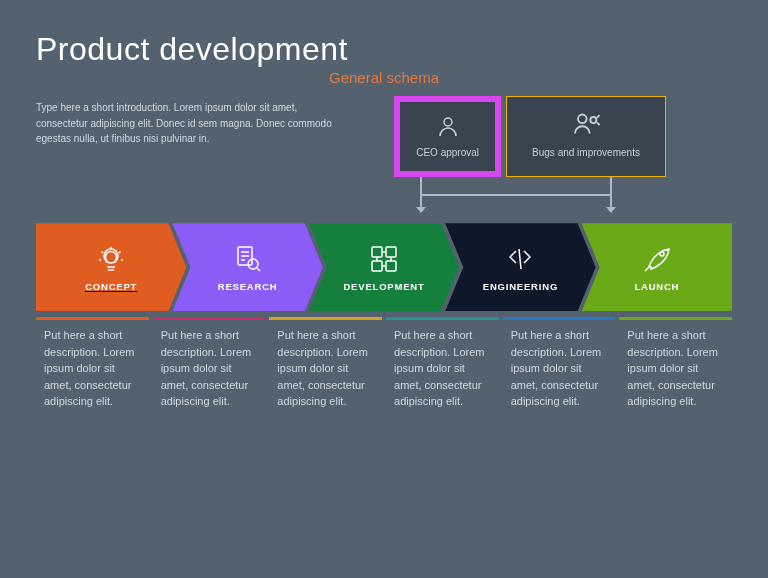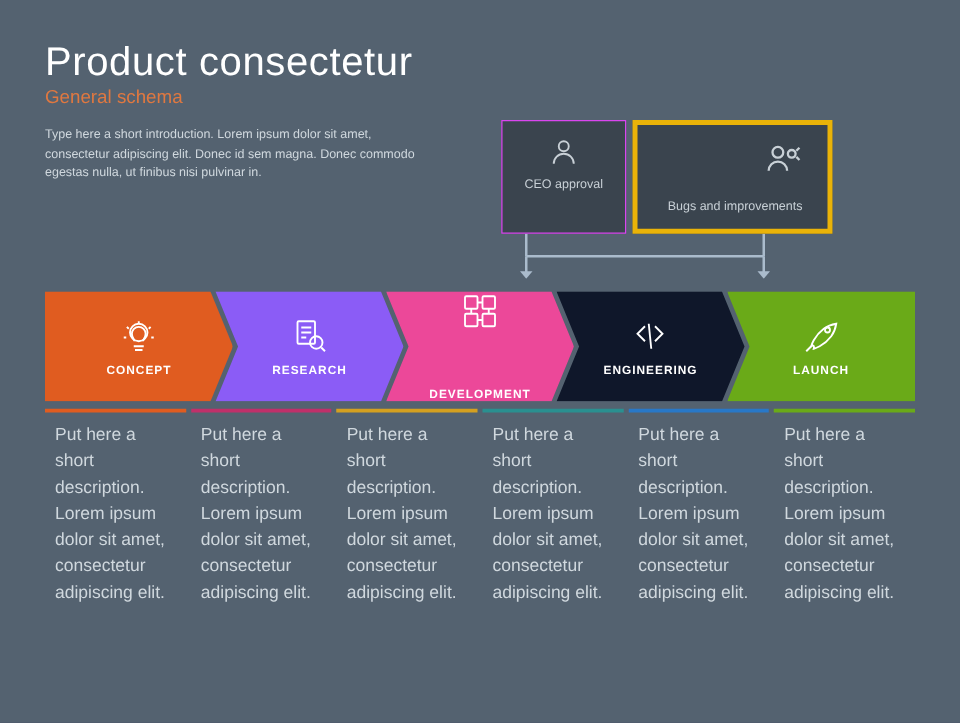--- a/index.html
+++ b/index.html
@@ -23,58 +23,59 @@
       color: #ffffff;
       letter-spacing: 0.5px;
       line-height: 1.1;
     }
     .subtitle {
       font-size: 15px;
       color: #e07840;
       font-weight: 400;
       margin-top: 2px;
       margin-bottom: 14px;
+      text-align: center;
     }
     .top-section {
       display: flex;
       align-items: flex-start;
       gap: 20px;
       margin-bottom: 10px;
     }
     .intro-text {
       flex: 1;
       font-size: 10px;
       color: #d0d8de;
       line-height: 1.55;
       max-width: 310px;
     }
     .approval-box {
       background: #3a444e;
-      border: 1px solid #d946ef;
+      border: 6px solid #d946ef;
       padding: 12px 16px;
       display: flex;
       flex-direction: column;
       align-items: center;
       gap: 6px;
       min-width: 100px;
     }
     .approval-label {
       font-size: 10px;
       color: #c8d0d6;
       text-align: center;
       line-height: 1.3;
     }
     .bugs-box {
       background: #3a444e;
-      border: 4px solid #eab308;
+      border: 1px solid #eab308;
       padding: 12px 20px;
       display: flex;
       flex-direction: column;
-      align-items: flex-end;
-      gap: 16px;
+      align-items: center;
+      gap: 6px;
       min-width: 160px;
       margin-left: 2px;
     }
     .bugs-label {
       font-size: 10px;
       color: #c8d0d6;
       text-align: center;
     }
     
     .process-strip {
@@ -103,35 +104,35 @@
       font-size: 9.5px;
       font-weight: 700;
       color: #ffffff;
       letter-spacing: 0.8px;
       text-transform: uppercase;
     }
     
     .color-orange { background: #e05c20; }
     .color-pink { background: #8b5cf6; }
     .color-yellow { background: #d4a020; }
-    .color-teal { background: #ec4899; justify-content: space-between; }
+    .color-teal { background: #15803d; }
     .color-blue { background: #0f172a; }
     .color-green { background: #6aaa18; }
     
     .desc-row {
       display: flex;
       gap: 4px;
       margin-top: 6px;
       width: 100%;
     }
     .desc-box {
       flex: 1;
       border-top: 3px solid;
       padding: 7px 8px;
-      font-size: 14px;
+      font-size: 11px;
       color: #d0d8de;
       line-height: 1.5;
     }
     .desc-box.orange { border-color: #e05c20; }
     .desc-box.pink { border-color: #c0306a; }
     .desc-box.yellow { border-color: #d4a020; }
     .desc-box.teal { border-color: #2a9090; }
     .desc-box.blue { border-color: #2878c8; }
     .desc-box.green { border-color: #6aaa18; }
     
@@ -152,21 +153,21 @@
     
     .process-item + .process-item {
       margin-left: -14px;
     }
   </style>
 </head>
 <body>
 
 <div class="slide">
 
-  <div class="title">Product consectetur</div>
+  <div class="title">Product development</div>
   <div class="subtitle">General schema</div>
 
   <div class="top-section">
     <div class="intro-text">Type here a short introduction. Lorem ipsum dolor sit amet, consectetur adipiscing elit. Donec id sem magna. Donec commodo egestas nulla, ut finibus nisi pulvinar in.</div>
 
     <div style="display:flex; flex-direction:column; align-items:flex-end; margin-top:-4px;">
       <div style="display:flex; gap:3px; margin-bottom:0;">
 
         <div class="approval-box">
           <svg class="icon-svg-sm" viewBox="0 0 26 26">
@@ -202,21 +203,21 @@
 
           <line x1="245" y1="18" x2="245" y2="34" stroke="#aabbcc" stroke-width="2"></line>
           <polygon points="240,30 245,36 250,30" fill="#aabbcc"></polygon>
         </svg>
       </div>
     </div>
   </div>
 
   <div class="process-strip">
 
-    <div class="process-item color-orange" style="clip-path: polygon(0 0, 88% 0, 100% 50%, 88% 100%, 0 100%);">
+    <div class="process-item color-orange" style="clip-path: polygon(0 0, 88% 0, 100% 50%, 88% 100%, 0 100%); text-decoration: underline;">
       <svg class="icon-svg" viewBox="0 0 32 32">
         <circle cx="16" cy="13" r="7"></circle>
         <path d="M12 24h8M13 27h6M16 6V4M8 10l-1.5-1.5M24 10l1.5-1.5M6 17H4M28 17h-2"></path>
         <path d="M12.5 20c0-1.5-2-3-2-6a5.5 5.5 0 0 1 11 0c0 3-2 4.5-2 6"></path>
       </svg>
       <span class="process-item-label">CONCEPT</span>
     </div>
 
     <div class="process-item color-pink">
       <svg class="icon-svg" viewBox="0 0 32 32">

